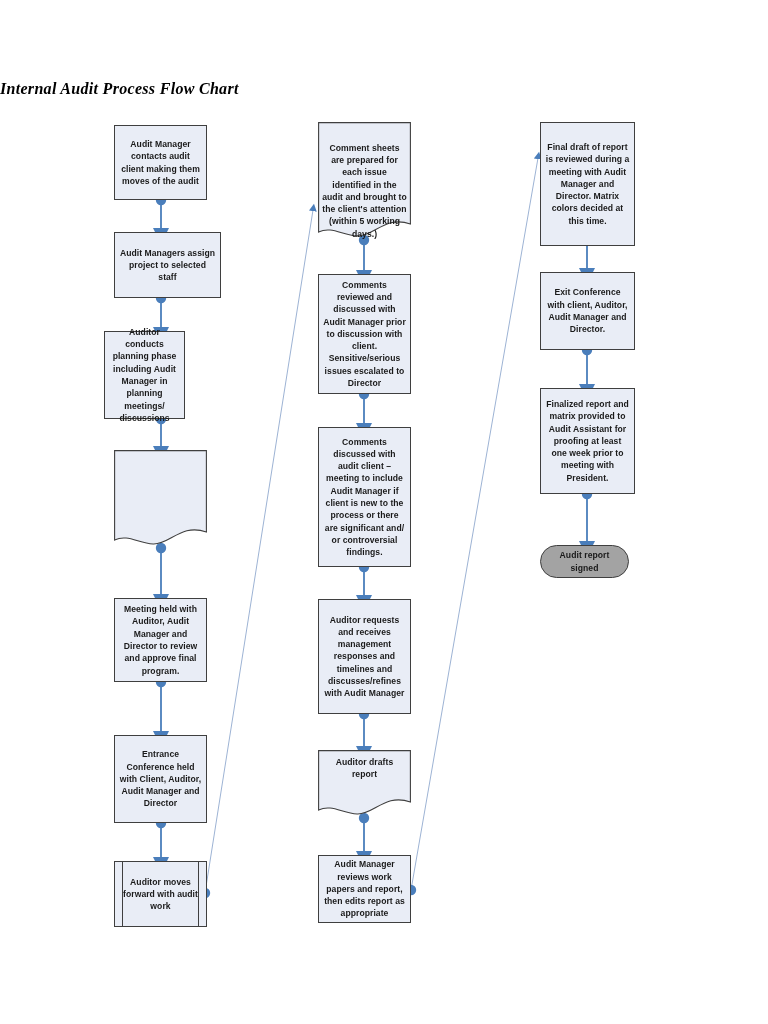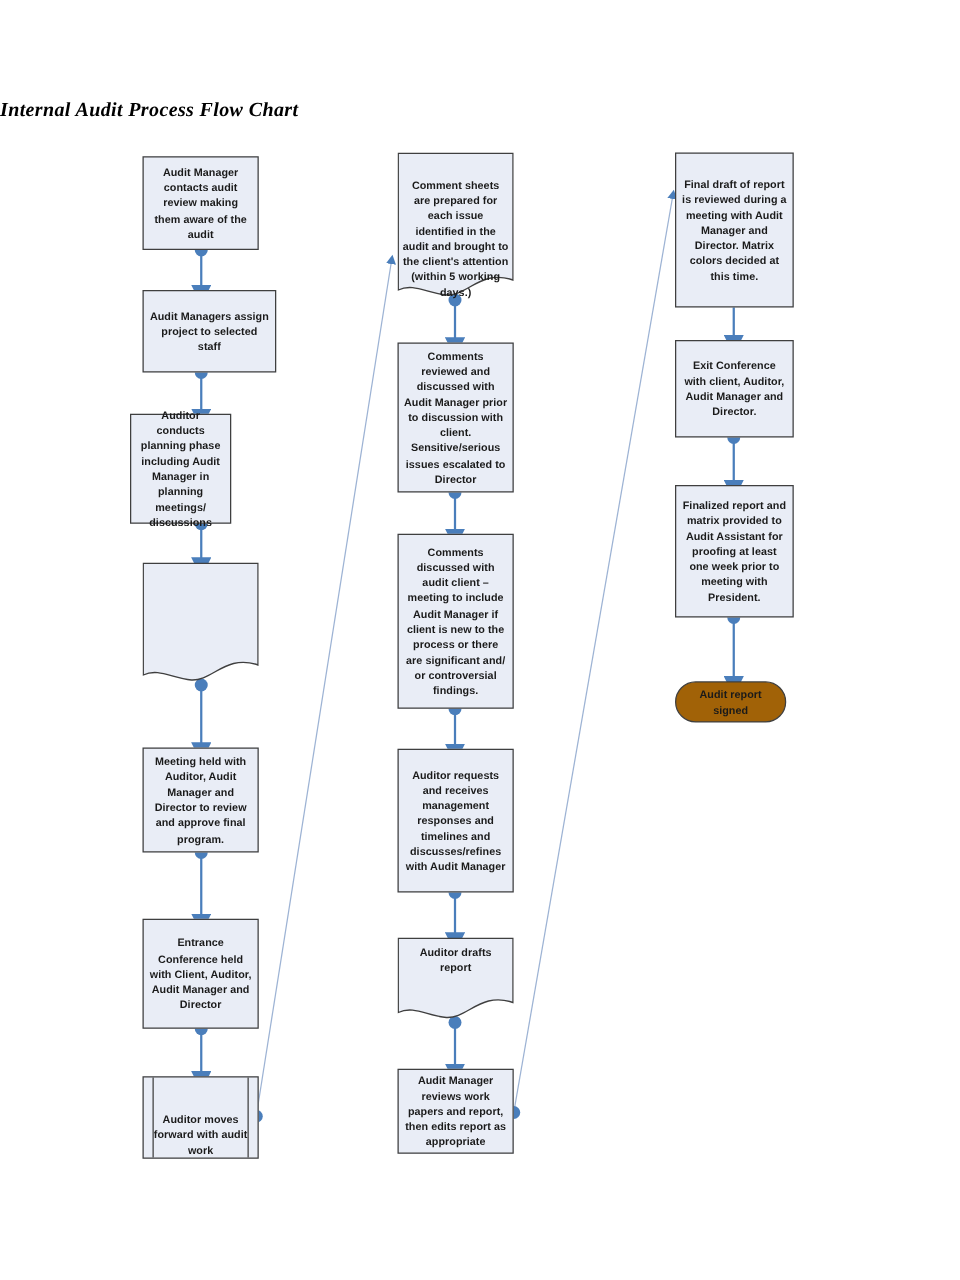--- a/index.html
+++ b/index.html
@@ -53,36 +53,35 @@
   }
   
   .shape-process {
     background: #E9EDF6;
     border: 1.1px solid #3f3f3f;
   }
   
   .shape-predefined {
     background: #E9EDF6;
     border: 1.1px solid #3f3f3f;
-    align-items: flex-end;
   }
   .shape-predefined::before,
   .shape-predefined::after {
     content: "";
     position: absolute;
     top: 0;
     bottom: 0;
     width: 0;
     border-left: 1.1px solid #3f3f3f;
   }
   .shape-predefined::before { left: 7px; }
   .shape-predefined::after  { right: 7px; }
   
   .shape-terminator {
-    background: #a16207;
+    background: #a3a3a3;
     border: 1.1px solid #3f3f3f;
     border-radius: 999px;
   }
   
   .shape-document {
     background: transparent;
     border: none;
   }
   .doc-svg {
     position: absolute;
@@ -146,21 +145,21 @@
       <circle cx="587" cy="218" r="5.2" fill="#4A7EBB"></circle>
       <circle cx="587" cy="350" r="5.2" fill="#4A7EBB"></circle>
       <circle cx="587" cy="494" r="5.2" fill="#4A7EBB"></circle>
       <circle cx="205" cy="893" r="5.2" fill="#4A7EBB"></circle>
       <circle cx="411" cy="890" r="5.2" fill="#4A7EBB"></circle>
     </g>
 </svg>
 
 <div id="nodes-root">
     <div class="node shape-process" style="left: 114px; top: 125px; width: 93px; height: 75px;">
-      <div class="txt">Audit Manager contacts audit review making them aware of the audit</div>
+      <div class="txt">Audit Manager contacts audit client making them moves of the audit</div>
     </div>
     <div class="node shape-process" style="left: 114px; top: 232px; width: 107px; height: 66px;">
       <div class="txt">Audit Managers assign project to selected staff</div>
     </div>
     <div class="node shape-process" style="left: 104px; top: 331px; width: 81px; height: 88px; text-align: center;">
       <div class="txt">Auditor conducts planning phase including Audit Manager in planning meetings/ discussions</div>
     </div>
     <div class="node shape-document" style="left: 114px; top: 450px; width: 93px; height: 98px; align-items: flex-start; padding-top: 6px;">
       <svg class="doc-svg" viewBox="0 0 93 98" preserveAspectRatio="none">
         <path d="M0.6,0.6 L92.4,0.6 L92.4,82 C66.96,73 55.8,95 39.059999999999995,94 C24.18,93 13.020000000000001,84 0.6,90 Z" fill="#E9EDF6" stroke="#3f3f3f" stroke-width="1.1"></path>

